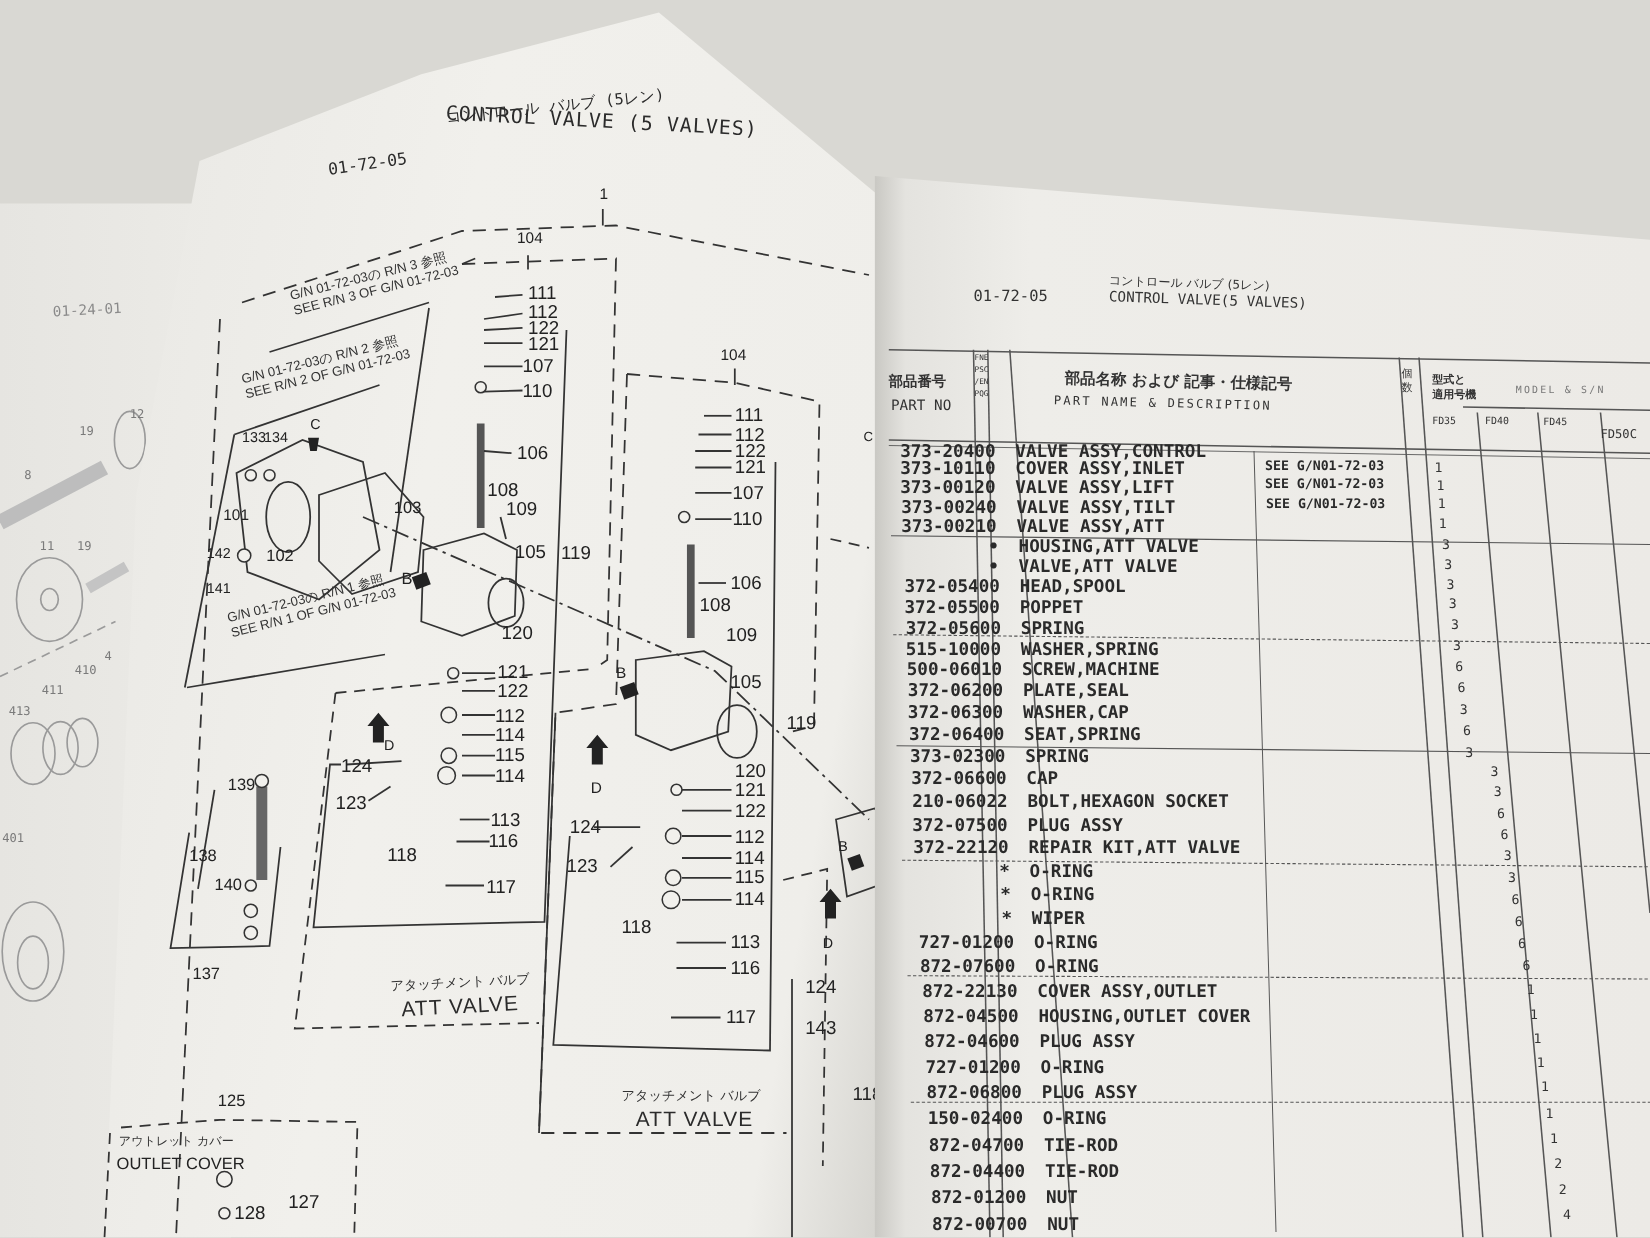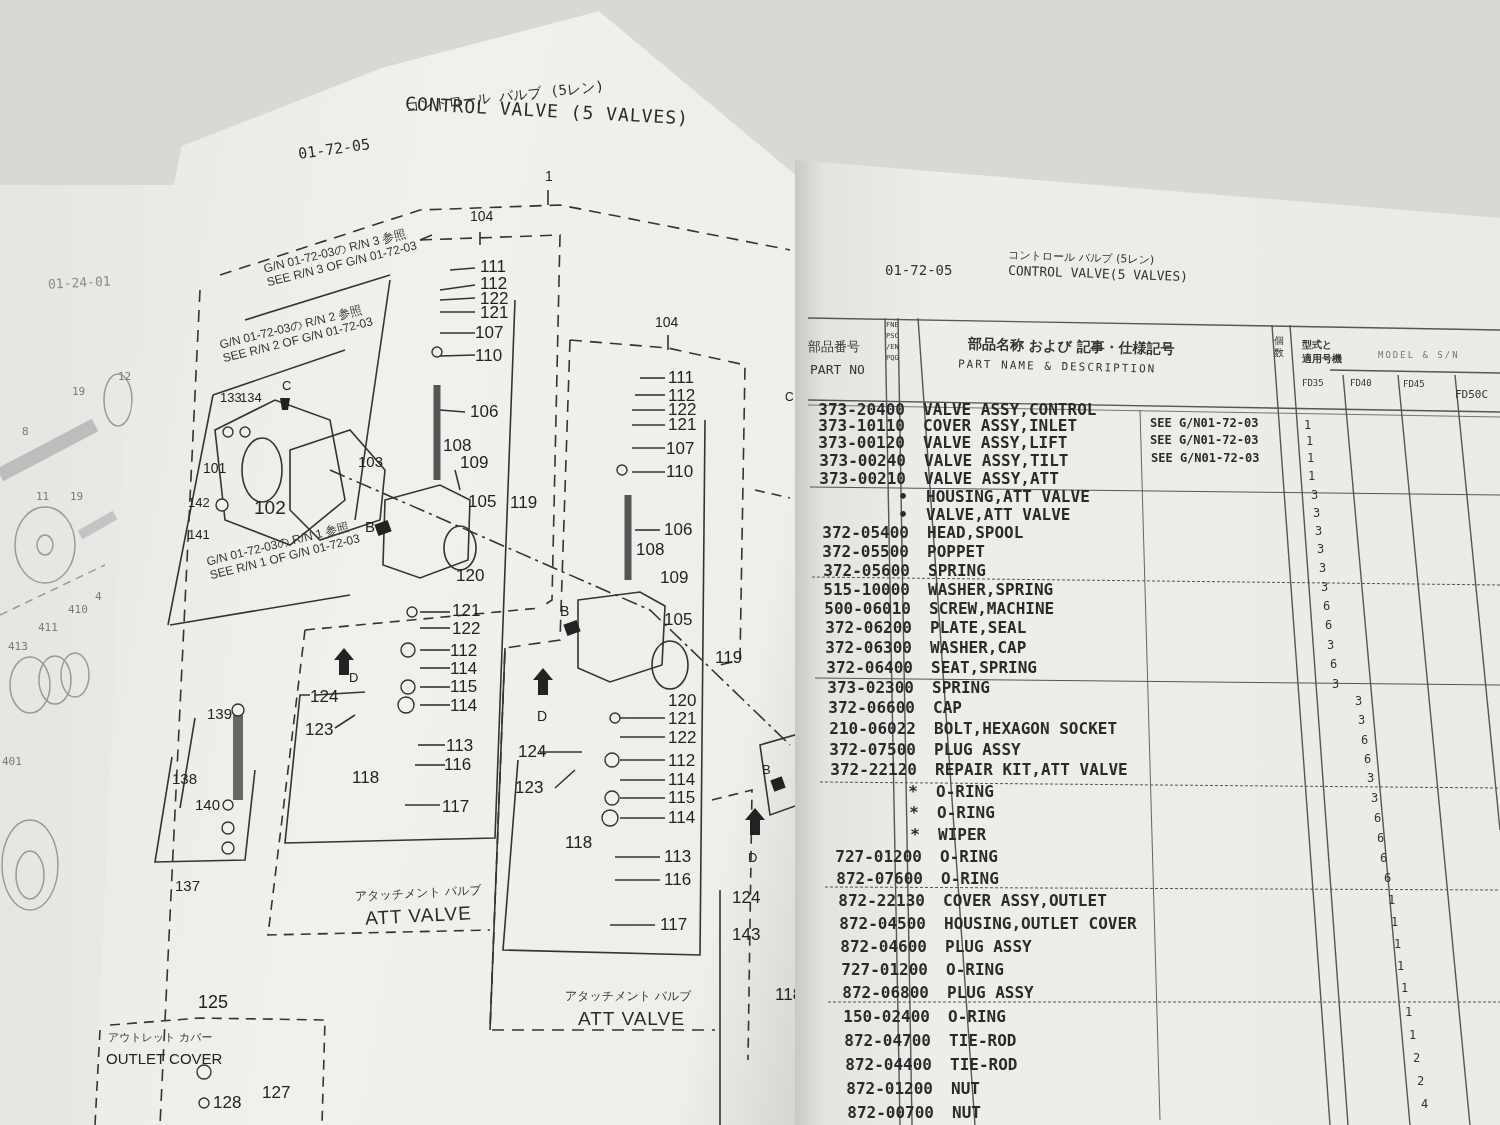--- a/index.html
+++ b/index.html
@@ -210,21 +210,21 @@
 <div class="note" style="left:205px;top:555px">
   <div>G/N 01-72-03の R/N 1 参照</div>
   <div>SEE R/N 1 OF G/N 01-72-03</div>
 </div>
 
 <span class="lbl" style="left:545px;top:168px;font-size:14px">1</span>
 
 <span class="lbl" style="left:220px;top:390px;font-size:13px">133</span>
 <span class="lbl" style="left:240px;top:390px;font-size:13px">134</span>
 <span class="lbl" style="left:203px;top:460px;font-size:14px">101</span>
-<span class="lbl" style="left:254px;top:497px;font-size:19px">102</span>
+<span class="lbl" style="left:242px;top:497px;font-size:15px">102</span>
 <span class="lbl" style="left:358px;top:453px;font-size:15px">103</span>
 <span class="lbl" style="left:188px;top:495px;font-size:13px">142</span>
 <span class="lbl" style="left:188px;top:527px;font-size:13px">141</span>
 <span class="lbl" style="left:282px;top:378px;font-size:13px">C</span>
 <span class="lbl" style="left:365px;top:518px;font-size:15px">B</span>
 
 <span class="lbl" style="left:470px;top:208px;font-size:14px">104</span>
 <span class="lbl" style="left:480px;top:257px">111</span>
 <span class="lbl" style="left:480px;top:274px">112</span>
 <span class="lbl" style="left:480px;top:289px">122</span>
@@ -288,21 +288,21 @@
 <span class="lbl" style="left:775px;top:985px">118</span>
 <span class="lbl" style="left:762px;top:762px;font-size:13px">B</span>
 <span class="lbl" style="left:748px;top:850px;font-size:13px">D</span>
 <span class="lbl" style="left:785px;top:390px;font-size:12px">C</span>
 
 <span class="lbl" style="left:207px;top:705px;font-size:15px">139</span>
 <span class="lbl" style="left:172px;top:770px;font-size:15px">138</span>
 <span class="lbl" style="left:195px;top:796px;font-size:15px">140</span>
 <span class="lbl" style="left:175px;top:877px;font-size:15px">137</span>
 
-<span class="lbl" style="left:198px;top:992px;font-size:18px">125</span>
+<span class="lbl" style="left:198px;top:992px;font-size:15px">125</span>
 <span class="lbl" style="left:262px;top:1083px;font-size:17px">127</span>
 <span class="lbl" style="left:213px;top:1093px;font-size:17px">128</span>
 <div class="caption-jp" style="left:108px;top:1030px;font-size:11px">アウトレット カバー</div>
 <div class="lbl" style="left:106px;top:1050px;font-size:15px">OUTLET COVER</div>
 
 <div class="page" id="right-page"></div>
 <div id="rp-code">01-72-05</div>
 <div id="rp-jp">コントロール バルブ (5レン)</div>
 <div id="rp-en">CONTROL VALVE(5 VALVES)</div>
 
@@ -324,21 +324,21 @@
 
     <path d="M810 487 L1500 495" stroke-width="1"></path>
     <path d="M812 577 L1500 585" stroke-width="1" stroke-dasharray="3 2"></path>
     <path d="M815 678 L1500 685" stroke-width="1"></path>
     <path d="M820 782 L1500 788" stroke-width="1" stroke-dasharray="3 2"></path>
     <path d="M825 887 L1500 890" stroke-width="1" stroke-dasharray="3 2"></path>
     <path d="M828 1002 L1500 1002" stroke-width="1" stroke-dasharray="3 2"></path>
   </g>
 </svg>
 
-<div class="th" style="left:808px;top:338px;font-size:13px;font-family:'DejaVu Sans',sans-serif;font-weight:normal">部品番号</div>
+<div class="th" style="left:808px;top:338px;font-size:13px;font-family:'DejaVu Sans',sans-serif;font-weight:bold">部品番号</div>
 <div class="th" style="left:810px;top:362px;font-size:13px">PART NO</div>
 <div class="th" style="left:886px;top:320px;font-size:7px;line-height:11px;width:14px;white-space:normal">
   <div>FNE</div>
   <div>PSC</div>
   <div>/EN</div>
   <div>PQG</div>
 </div>
 <div class="th" style="left:968px;top:338px;font-size:14px;font-family:'DejaVu Sans',sans-serif;font-weight:bold;transform:rotate(1.5deg)">部品名称 および 記事・仕様記号</div>
 <div class="th" style="left:958px;top:360px;font-size:11px;letter-spacing:2px;transform:rotate(1.5deg)">PART NAME &amp; DESCRIPTION</div>
 <div class="th" style="left:1274px;top:335px;font-size:10px;width:14px;white-space:normal;line-height:12px;font-family:'DejaVu Sans',sans-serif">個数</div>

